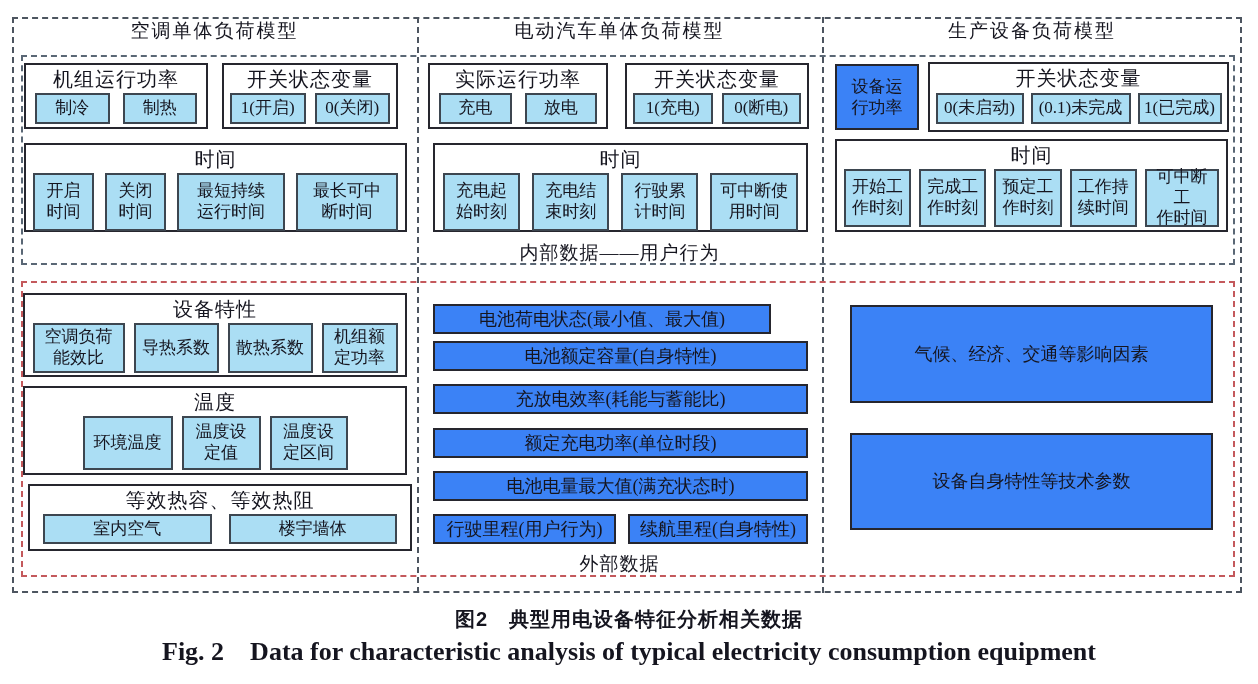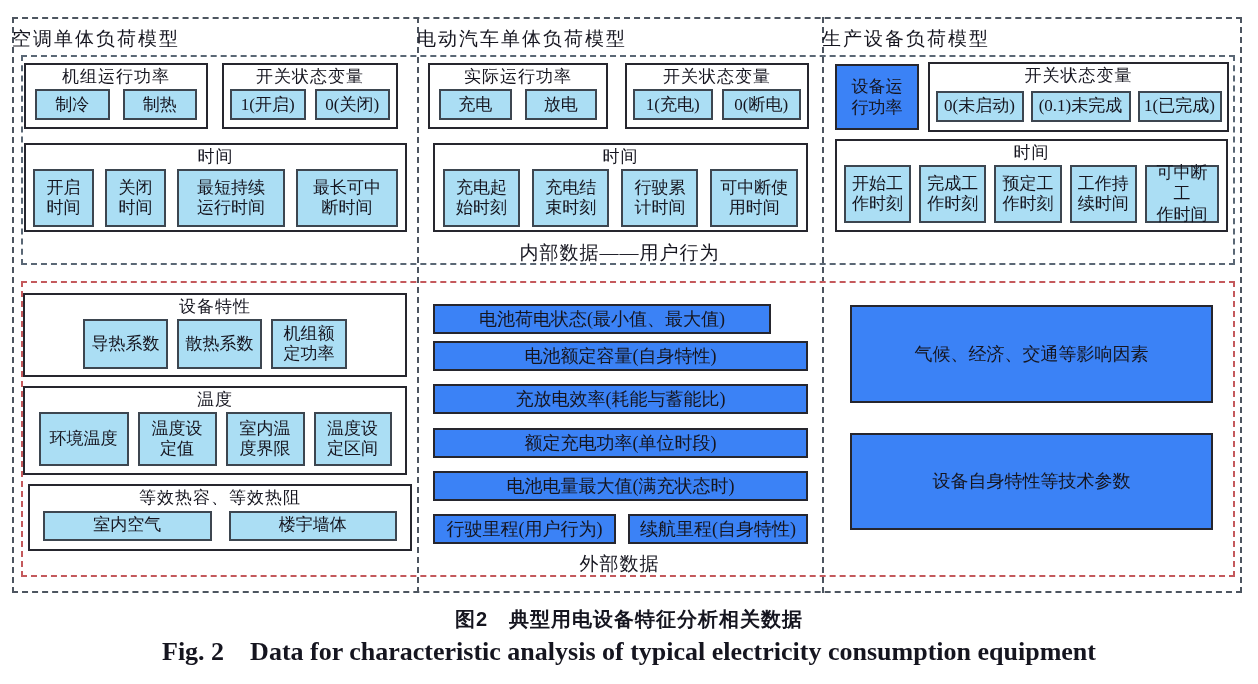--- a/index.html
+++ b/index.html
@@ -6,26 +6,26 @@
   .page{position:relative;width:1258px;height:684px;background:#ffffff;
         font-family:"Liberation Serif",serif;color:#15151f;overflow:hidden;}
 
   
   .dash{position:absolute;pointer-events:none;box-sizing:border-box;}
   .outer{left:12px;top:17px;width:1230px;height:576px;border:2px dashed #4d5560;}
   .vdiv{top:17px;height:576px;width:0;border-left:2px dashed #4d5560;}
   .innertop{left:21px;top:55px;width:1214px;height:210px;border:2px dashed #5a6775;}
   .redrect{left:21px;top:281px;width:1214px;height:296px;border:2px dashed #c4595c;}
 
-  .coltitle{position:absolute;top:26px;font-size:19px;letter-spacing:2px;}
+  .coltitle{position:absolute;top:18px;text-align:center;font-size:19px;letter-spacing:2px;}
 
   
   .wbox{position:absolute;background:#ffffff;border:2px solid #26262e;box-sizing:border-box;
         display:flex;flex-direction:column;}
-  .hdr{text-align:center;font-size:17px;line-height:1.2;padding-top:2px;letter-spacing:1px;}
+  .hdr{text-align:center;font-size:20px;line-height:1.2;padding-top:2px;letter-spacing:1px;}
   .brow{flex:1;display:flex;align-items:center;justify-content:center;gap:13px;
         padding:2px 9px 16px;box-sizing:border-box;}
 
   
   .bbox{background:#abdef4;border:2px solid #3d4650;box-sizing:border-box;flex:1;
         display:flex;align-items:center;justify-content:center;text-align:center;
         font-size:17px;line-height:1.22;white-space:pre-line;padding:1px 2px;}
   .h31 .bbox{height:31px;}
   .h58 .bbox{height:58px;}
   .h50 .bbox{height:50px;}
@@ -138,34 +138,34 @@
       <div class="bbox">工作持
 续时间</div>
       <div class="bbox" style="flex:1.12">可中断工
 作时间</div>
     </div>
   </div>
 
   <div class="wbox h50" style="left:23px;top:293px;width:384px;height:84px">
     <div class="hdr">设备特性</div>
     <div class="brow" style="gap:9px;padding:2px 8px 7px">
+      <div class="bbox" style="flex:0 0 92px">空调负荷
+能效比</div>
       <div class="bbox" style="flex:0 0 85px">导热系数</div>
       <div class="bbox" style="flex:0 0 85px">散热系数</div>
       <div class="bbox" style="flex:0 0 76px">机组额
 定功率</div>
     </div>
   </div>
   <div class="wbox h54" style="left:23px;top:386px;width:384px;height:89px">
     <div class="hdr">温度</div>
     <div class="brow" style="gap:9px;padding:2px 8px 7px">
       <div class="bbox" style="flex:0 0 90px">环境温度</div>
       <div class="bbox" style="flex:0 0 79px">温度设
 定值</div>
-      <div class="bbox" style="flex:0 0 79px">室内温
-度界限</div>
       <div class="bbox" style="flex:0 0 78px">温度设
 定区间</div>
     </div>
   </div>
   <div class="wbox h30" style="left:28px;top:484px;width:384px;height:67px">
     <div class="hdr">等效热容、等效热阻</div>
     <div class="brow" style="gap:17px;padding:2px 13px 8px">
       <div class="bbox">室内空气</div>
       <div class="bbox">楼宇墙体</div>
     </div>

